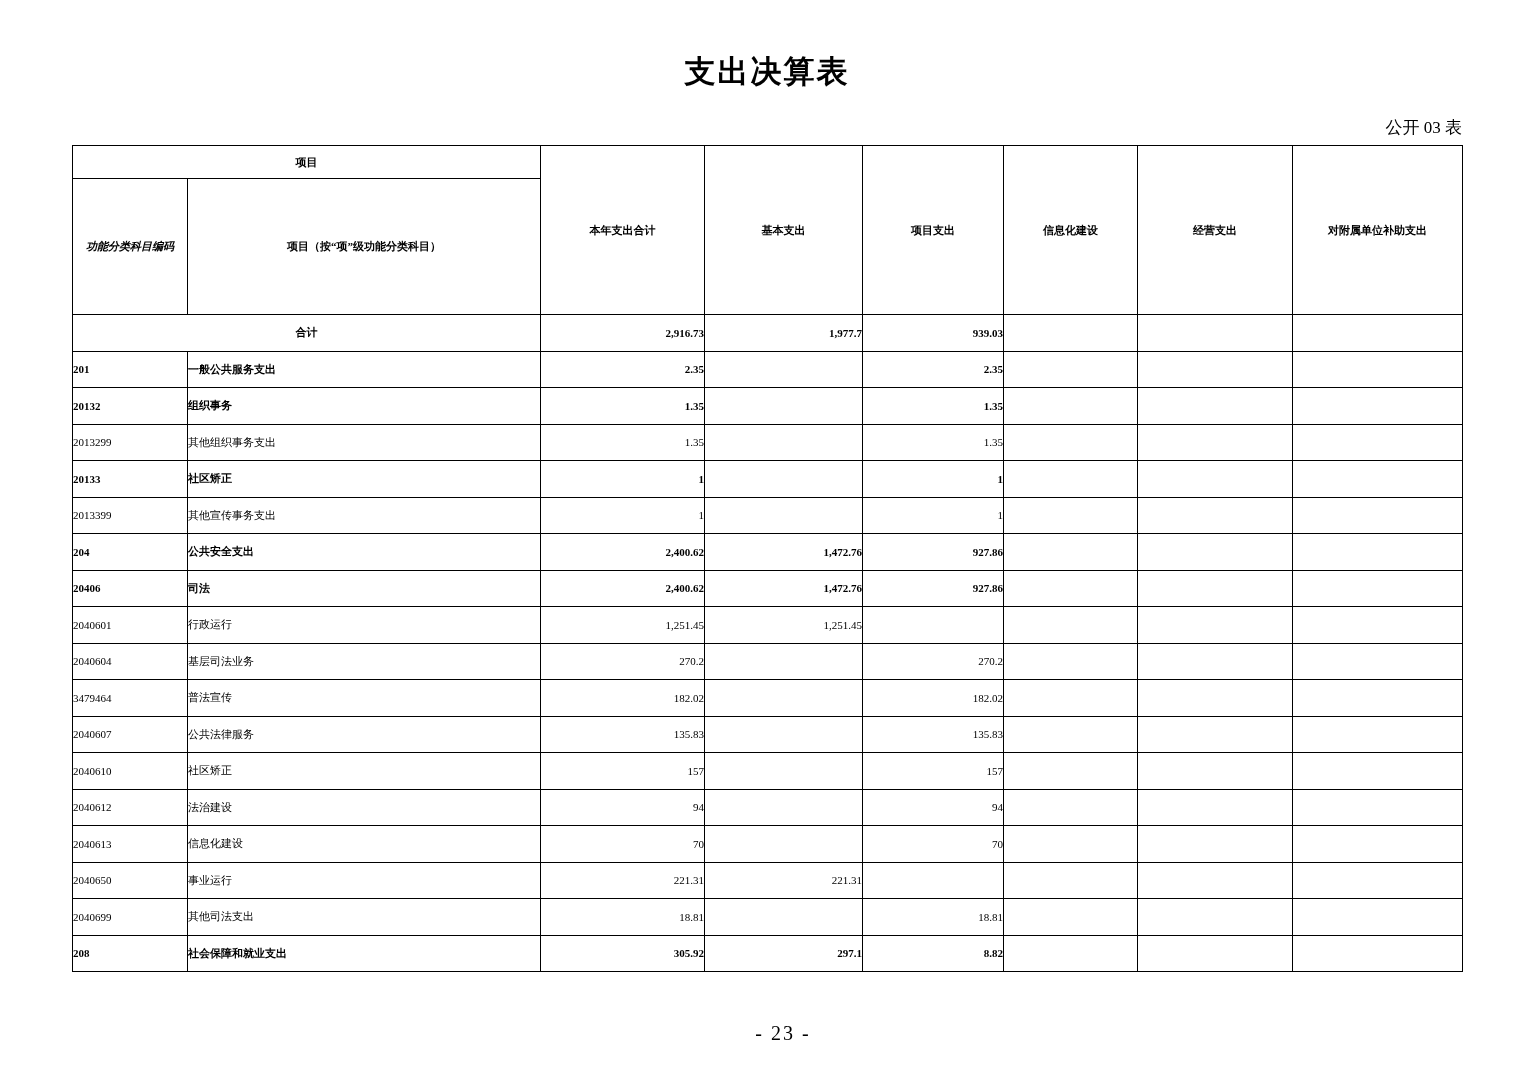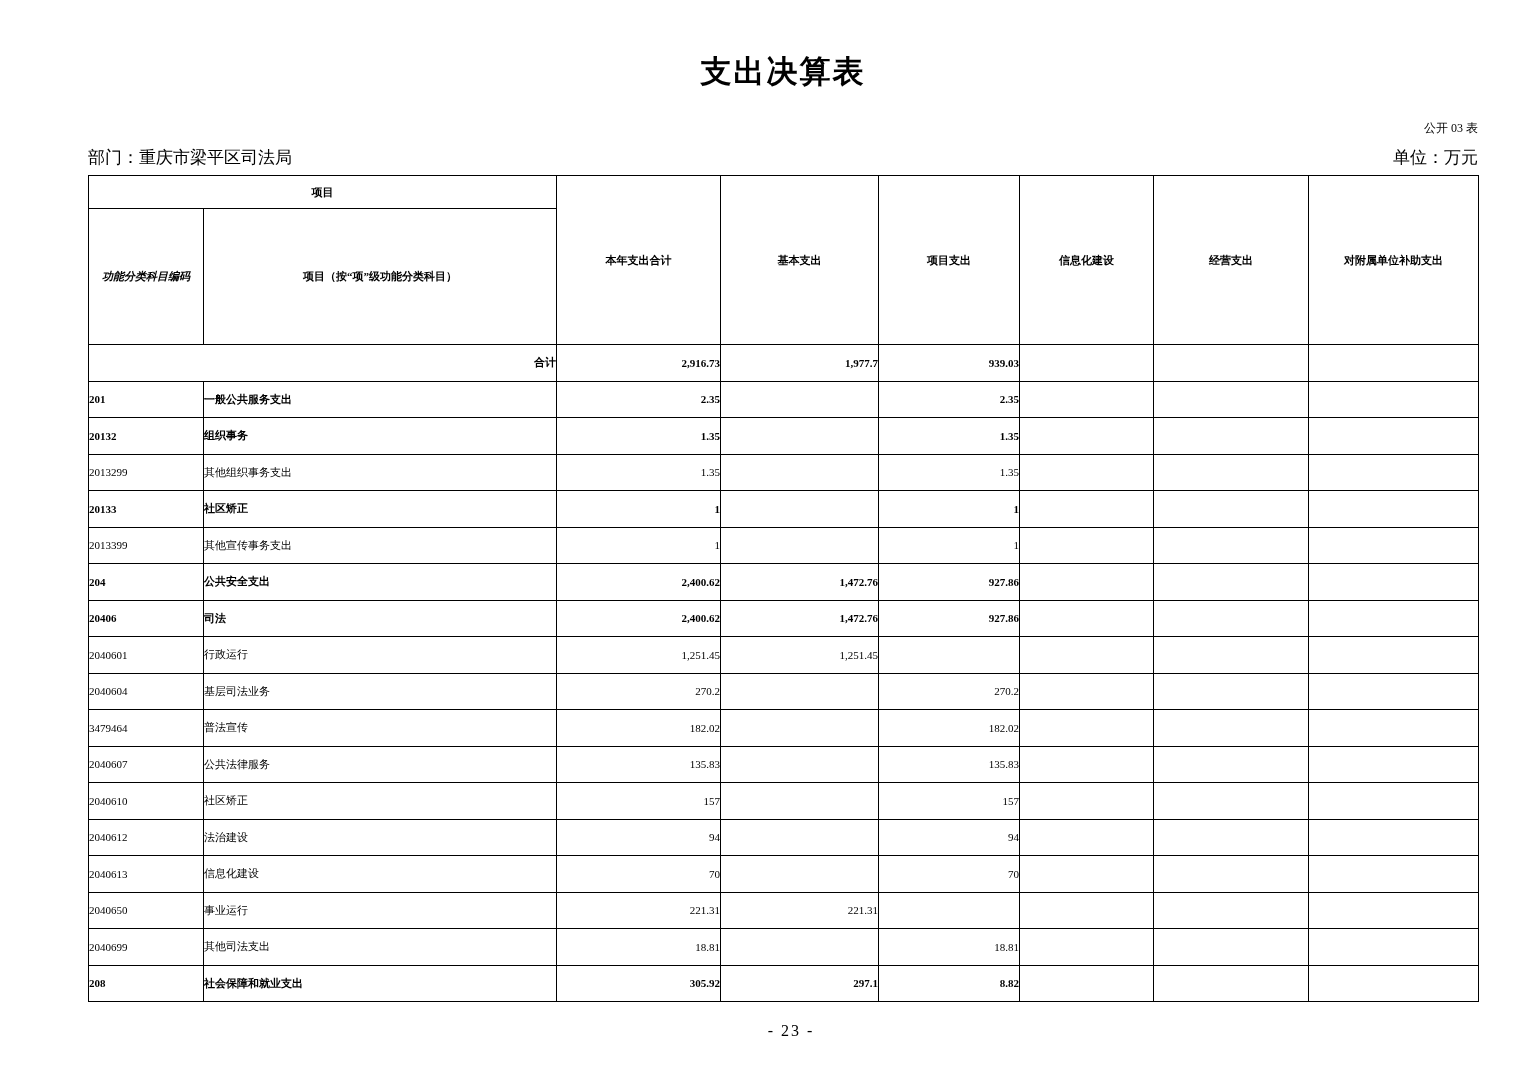--- a/index.html
+++ b/index.html
@@ -10,39 +10,39 @@
     font-family: "Liberation Serif", "DejaVu Serif", serif;
   }
   body {
     width: 1515px;
     height: 1069px;
     position: relative;
     overflow: hidden;
   }
   .sheet {
     position: absolute;
-    left: 88px;
+    left: 72px;
     top: 0;
     width: 1390px;
   }
   .page-title {
     margin-top: 52px;
     height: 40px;
     line-height: 40px;
     text-align: center;
     font-size: 31px;
     font-weight: bold;
     letter-spacing: 2px;
   }
   .form-label-line {
     margin-top: 24px;
     height: 24px;
     line-height: 24px;
     text-align: right;
-    font-size: 12px;
+    font-size: 17px;
   }
   .meta-line {
     margin-top: 6px;
     height: 24px;
     line-height: 24px;
     font-size: 17px;
     display: flex;
     justify-content: space-between;
   }
   table.budget {
@@ -61,46 +61,42 @@
     font-weight: bold;
     text-align: center;
     vertical-align: middle;
   }
   tr.hdr-top { height: 33px; }
   tr.hdr-main { height: 136px; }
   tr.data-row { height: 36.5px; }
   th.code-hdr { padding: 0 8px; font-style: italic; }
   td.c-code { text-align: left; padding-left: 3px; vertical-align: middle; }
   td.c-name { text-align: left; padding-left: 7px; vertical-align: middle; }
-  td.c-name-center { text-align: right; vertical-align: middle; }
+  td.c-name-center { text-align: center; vertical-align: middle; }
   td.c-num { text-align: right; padding-right: 9px; vertical-align: middle; }
   tr.bold td { font-weight: bold; }
   .page-footer {
     position: absolute;
-    left: 96px;
+    left: 88px;
     width: 1390px;
     top: 1022px;
     text-align: center;
-    font-size: 16px;
+    font-size: 20px;
     letter-spacing: 2px;
   }
 </style>
 </head>
 <body>
 
 <div class="sheet">
 
   <div class="page-title">支出决算表</div>
 
   <div class="form-label-line">公开 03 表</div>
 
-  <div class="meta-line">
-    <span>部门：重庆市梁平区司法局</span>
-    <span>单位：万元</span>
-  </div>
 
   <table class="budget">
     <colgroup>
       <col style="width:115px">
         <col style="width:353px">
         <col style="width:164px">
         <col style="width:158px">
       <col style="width:141px">
         <col style="width:134px">
         <col style="width:155px">

